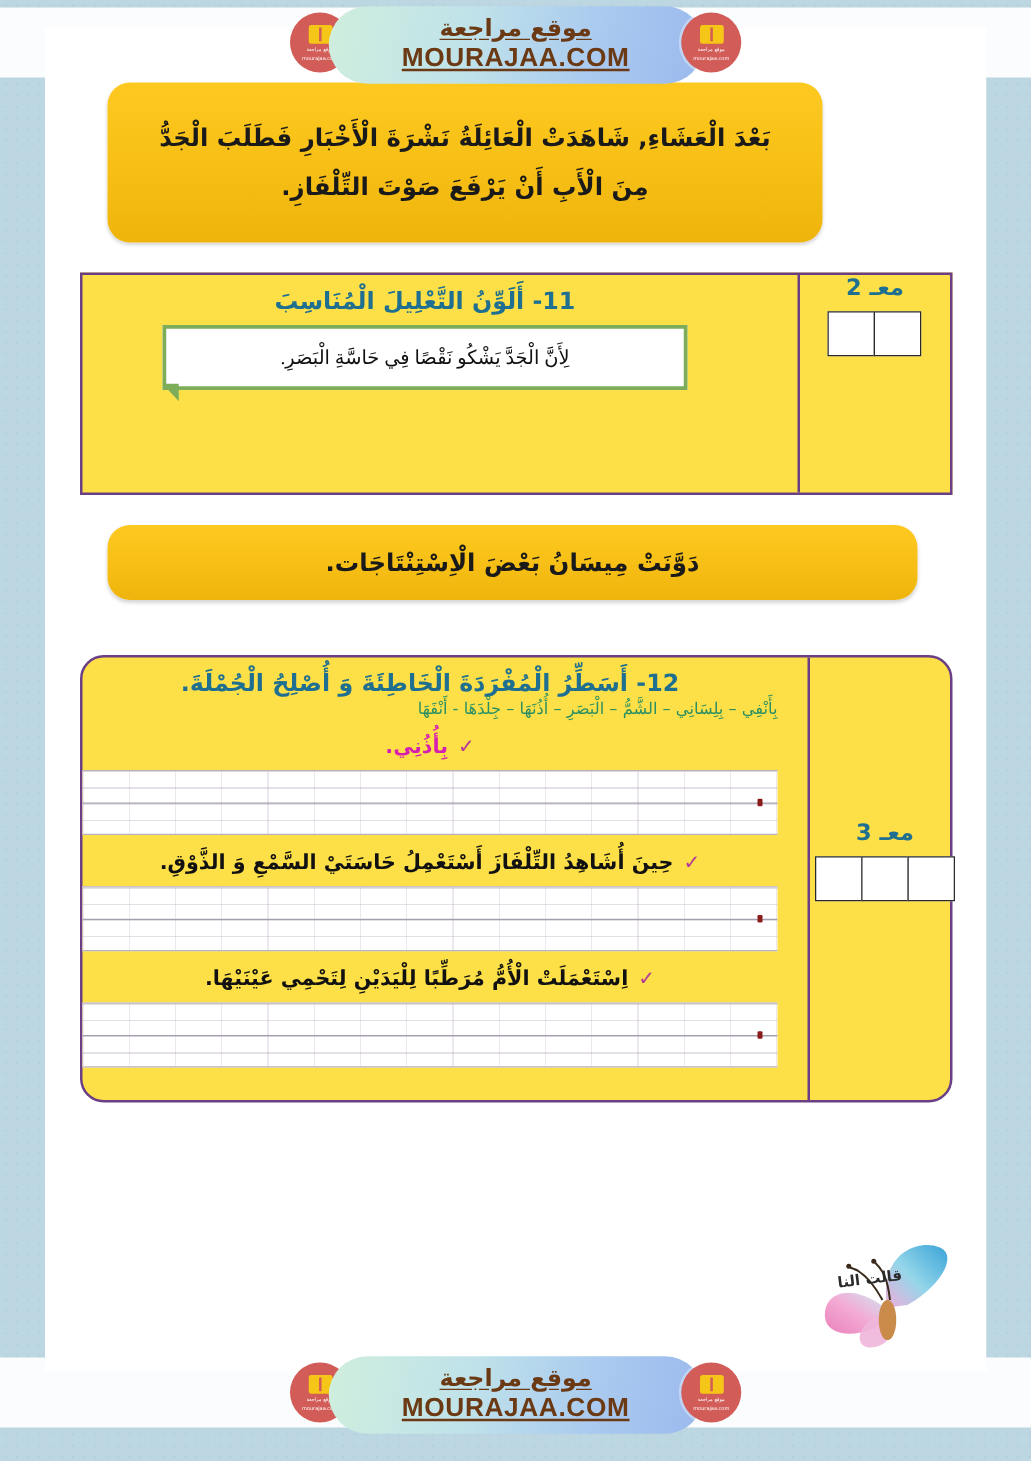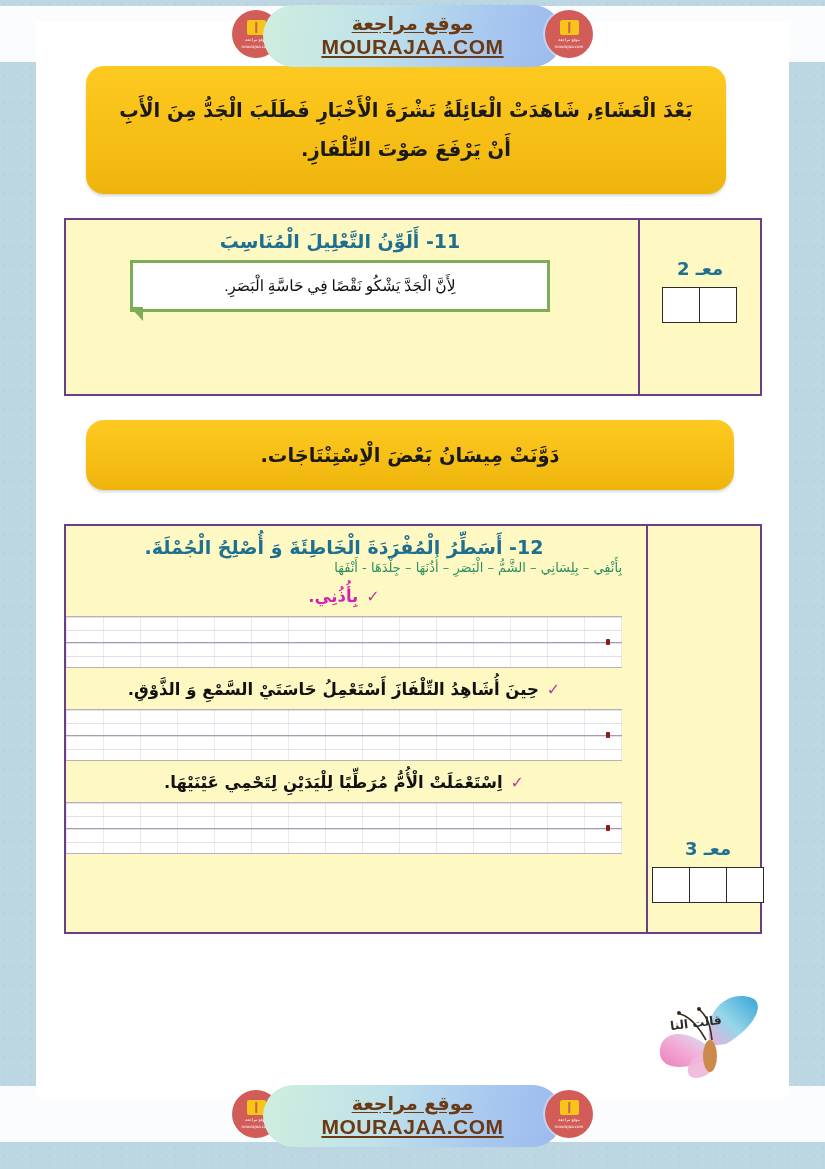--- a/index.html
+++ b/index.html
@@ -90,48 +90,48 @@
     background: linear-gradient(180deg,#fdc921 0%,#f7bf15 55%,#eeb40c 100%);
     border-radius: 18px;
     box-shadow: 0 2px 3px rgba(0,0,0,.16);
     direction: rtl;
     color: #1a1a1a;
     font-weight: bold;
     display: flex; align-items: center; justify-content: center;
     text-align: center;
   }
   #banner-intro {
-    left: 86px; top: 66px; width: 640px; height: 128px;
+    left: 86px; top: 66px; width: 572px; height: 128px;
     font-size: 19.5px; line-height: 2.0; padding: 6px 26px;
   }
   #banner-mid {
-    left: 86px; top: 420px; width: 648px; height: 70px;
+    left: 86px; top: 420px; width: 648px; height: 60px;
     font-size: 19.5px; padding: 4px 22px;
   }
 
   
   .exercise {
     position: absolute; z-index: 3;
     border: 2px solid #6b3f86;
-    background: #fef9c3;
+    background: #fde047;
     display: flex; flex-direction: row-reverse; gap: 24px;
   }
   #ex-11 { left: 64px; top: 218px; width: 698px; height: 178px; }
-  #ex-12 { left: 64px; top: 524px; width: 698px; height: 410px; }
+  #ex-12 { left: 64px; top: 524px; width: 698px; height: 358px; border-radius: 19px; }
 
   .ex-body { position: relative; flex: 1 1 auto; }
   .ex-score {
     position: relative;
     width: 122px; flex: 0 0 122px;
     border-left: 2px solid #6b3f86;
     direction: rtl;
     display: flex; flex-direction: column; align-items: center;
   }
-  #ex-11 .ex-score { padding-top: 38px; }
-  #ex-12 .ex-score { justify-content: flex-end; padding-bottom: 29px; }
+  #ex-11 .ex-score { }
+  #ex-12 .ex-score { justify-content: center; padding-bottom: 29px; }
   .score-label {
     font-size: 18px; font-weight: bold; color: #1f6f91;
     margin-bottom: 8px; letter-spacing: .5px;
   }
   .score-grid { display: flex; direction: ltr; }
   .score-grid .cell {
     width: 38px; height: 36px;
     border: 1px solid #2a2a2a;
     margin-left: -1px;
     background: #fff;

